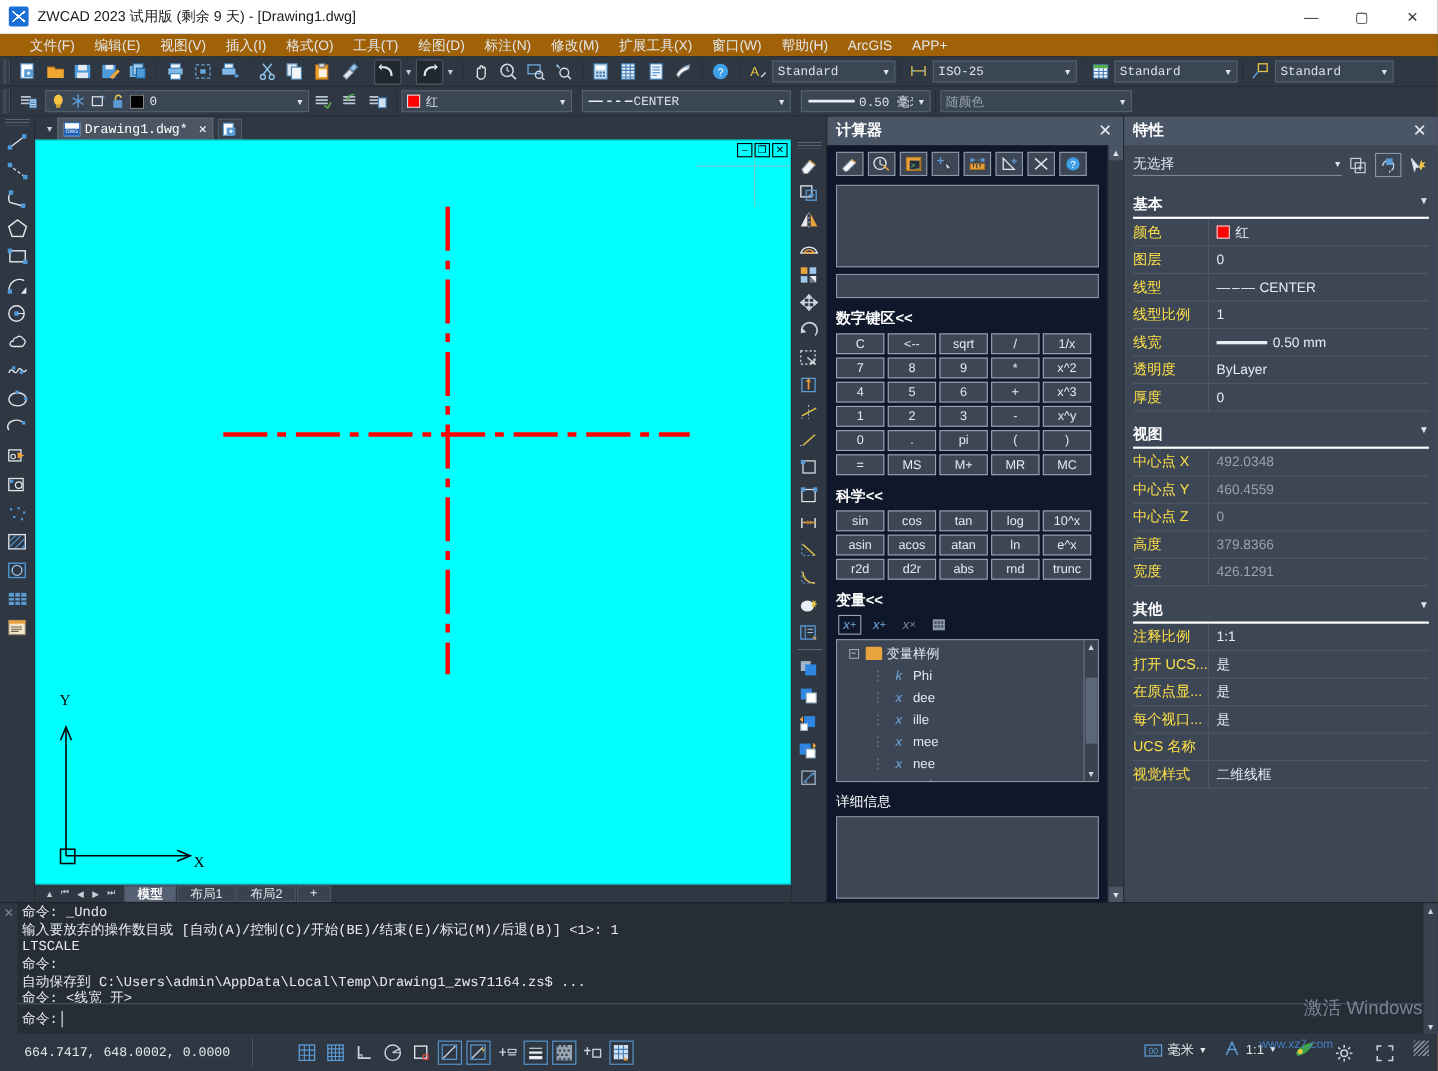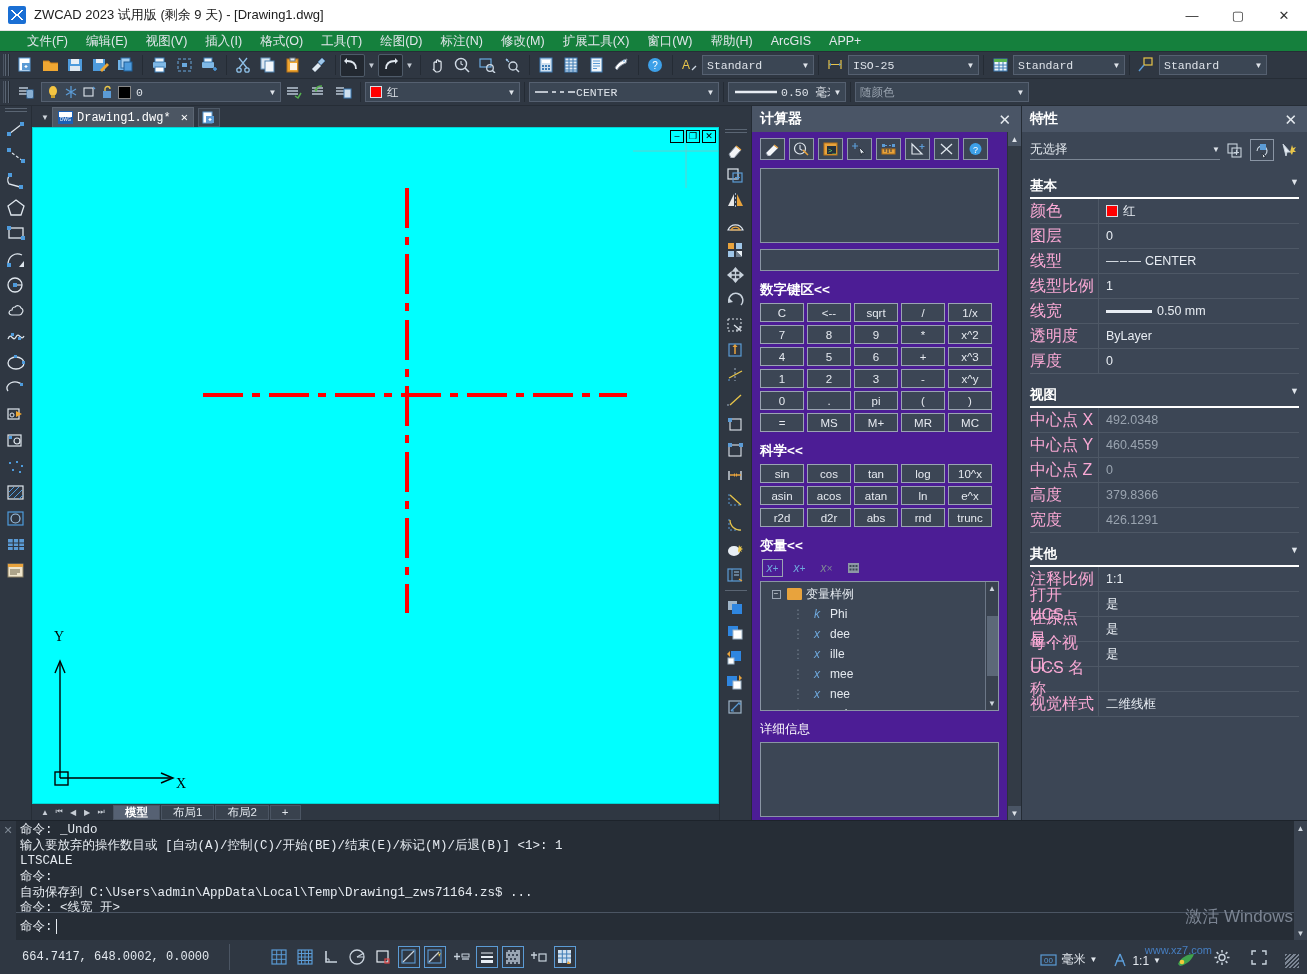--- a/index.html
+++ b/index.html
@@ -41,21 +41,21 @@
       linear-gradient(to bottom right, transparent 45%, #fff 45%, #fff 55%, transparent 55%),
       linear-gradient(to top right, transparent 45%, #fff 45%, #fff 55%, transparent 55%);
   }
   #title-text{ color:#202020; font-size:13px; flex:1; }
   .winbtn{
     width:46px;height:31px;display:flex;align-items:center;justify-content:center;
     color:#333; font-size:13px;
   }
   
   #menubar{
-    height:21px; background:#15803d; display:flex; align-items:center;
+    height:21px; background:#a16207; display:flex; align-items:center;
     flex:none; padding-left:18px; border-bottom:1px solid #262d36;
   }
   #menubar .mi{
     padding:0 9px; height:21px; line-height:21px; color:#e2e6eb; font-size:12.5px;
     white-space:nowrap;
   }
   
   .toolbar-row{
     height:27px; background:#2f3742; display:flex; align-items:center;
     flex:none; border-bottom:1px solid #262d36;
@@ -159,21 +159,21 @@
     width:32px;background:#2f3742;flex:none;display:flex;flex-direction:column;
     align-items:center;padding-top:2px;border-left:1px solid #262d36; overflow:hidden;
   }
   #right-dock .hgrip{
     width:22px;height:6px;flex:none;margin-bottom:2px;
     background:repeating-linear-gradient(to bottom,#5a6573 0 1px,transparent 1px 3px);
   }
   #right-dock .tbtn{ width:26px;height:25px; }
   
   #calc{
-    width:270px;flex:none;background:#4c1d95;display:flex;flex-direction:column;
+    width:270px;flex:none;background:#0f172a;display:flex;flex-direction:column;
     border-left:1px solid #242b34;
   }
   .panel-head{
     height:26px;background:#4a5566;display:flex;align-items:center;flex:none;
     padding:0 6px 0 8px;
   }
   .panel-head .ptitle{ flex:1;color:#ffffff;font-size:14px;font-weight:bold; }
   .panel-head .pclose{ color:#e6ebf0;font-size:15px;line-height:1;padding:0 4px; }
   #calc-scroll{ flex:1; display:flex; min-height:0; }
   #calc-inner{ flex:1; padding:6px 8px 0 8px; overflow:hidden; }
@@ -241,21 +241,21 @@
          align-items:center;justify-content:center;flex:none; }
   .pbtn.noborder{ border-color:transparent; }
   .grp-head{
     display:flex;align-items:flex-start;margin:12px 8px 0 8px;border-bottom:2px solid #ffffff;
     height:22px;
   }
   .grp-head .gt{ flex:1;color:#ffffff;font-size:13.5px;font-weight:bold; }
   .grp-head .gcaret{ color:#dfe4ea;font-size:9px; }
   .prow{ display:flex;height:25px;align-items:center;margin:0 8px;
          border-bottom:1px solid #4e5866; }
-  .prow .pk{ width:68px;color:#f9a8d4;font-size:16px;flex:none; }
+  .prow .pk{ width:68px;color:#fde047;font-size:13px;flex:none; }
   .prow .pv{ flex:1;color:#e8edf3;font-size:12.5px;display:flex;align-items:center;gap:5px;
              border-left:1px solid #4e5866; padding-left:7px; height:25px;}
   .prow .pv.dim{ color:#9aa4b0; }
   .swatch{ width:12px;height:12px;background:#ff0000;border:1px solid #d9dee4;flex:none; }
   .lw-line{ width:46px;height:3px;background:#e8edf3;flex:none; }
   
   #cmdarea{
     height:120px;flex:none;background:#262d36;display:flex;border-top:1px solid #1d232b;
   }
   #cmd-xbar{ width:16px;background:#2f3742;display:flex;justify-content:center;padding-top:3px;
@@ -277,21 +277,21 @@
   #statusbar{
     position:absolute;left:0;top:940px;width:1307px;height:34px;
     background:#2f3742;display:flex;align-items:center;
   }
   #coords{ width:230px;padding-left:22px;color:#e3e8ee;
            font-family:"Liberation Mono",monospace;font-size:12px;flex:none;
            border-right:1px solid #4b5563;height:26px;display:flex;align-items:center;}
   #status-toggles{ display:flex;align-items:center;gap:4px;padding-left:38px;flex:1; }
   .stbtn{ width:22px;height:22px;display:flex;align-items:center;justify-content:center; }
   .stbtn.on{ border:1px solid #5b9bd5; }
-  #status-right{ display:flex;align-items:flex-end;gap:15px;padding-right:8px;margin-left:42px; }
+  #status-right{ display:flex;align-items:flex-start;gap:15px;padding-right:8px;margin-left:42px; }
   .sr-item{ display:flex;align-items:center;gap:4px;color:#e3e8ee;font-size:12px; }
   .sr-item .arrow{ font-size:8px; }
   #watermark{
     position:absolute;right:14px;top:905px;color:#7b8492;font-size:17px;
     font-family:"Liberation Sans",sans-serif; pointer-events:none; white-space:nowrap;
   }
   #wm2{
     position:absolute;right:95px;top:944px;color:#4a8ad6;font-size:11px;
     pointer-events:none;opacity:.85;
   }

